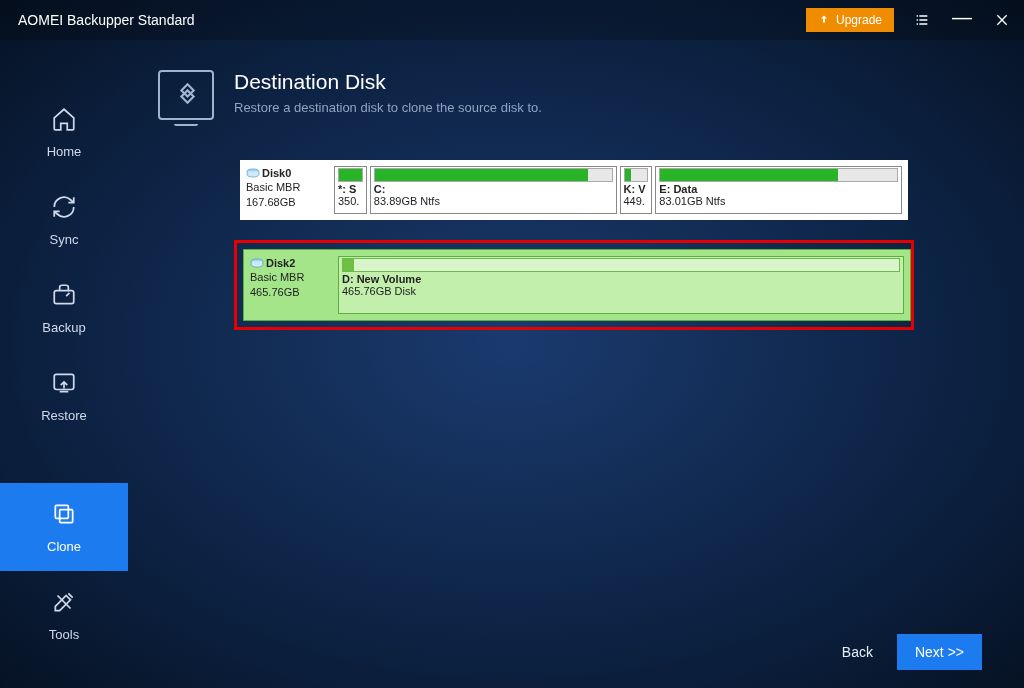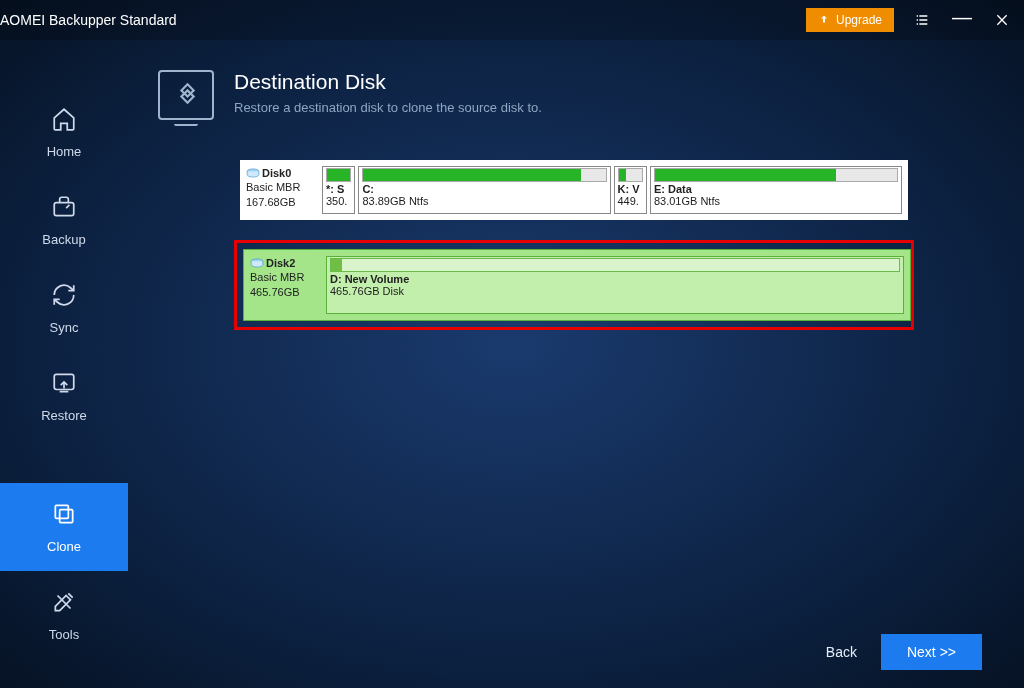--- a/index.html
+++ b/index.html
@@ -1,20 +1,20 @@
 <!DOCTYPE html>
 <html><head>
 <meta charset="utf-8">
 <style>
 * { box-sizing: border-box; margin: 0; padding: 0; font-family: "Segoe UI", Arial, sans-serif; }
 body { width: 1024px; height: 688px; background: #0a1628; overflow: hidden; position: relative; }
 
 .window { width: 100%; height: 100%; background: radial-gradient(ellipse at center, #1a3a6e 0%, #0b1f3d 70%, #061224 100%); display: flex; flex-direction: column; }
 
-.titlebar { height: 40px; display: flex; align-items: center; justify-content: space-between; padding: 0 10px 0 0; background: rgba(0,0,0,0.2); }
+.titlebar { height: 40px; display: flex; align-items: center; justify-content: space-between; padding: 0 10px 0 18px; background: rgba(0,0,0,0.2); }
 .titlebar .app-title { color: #fff; font-size: 14px; }
 .titlebar .right { display: flex; gap: 16px; }
 .upgrade-btn { background: #f08c00; color: #fff; font-size: 12px; padding: 5px 12px; display: flex; align-items: center; gap: 6px; border: none; cursor: pointer; }
 .upgrade-btn svg { width: 12px; height: 12px; }
 .reg-icon, .min-btn, .close-btn { color: #fff; width: 24px; height: 24px; display: flex; align-items: center; justify-content: center; cursor: pointer; }
 .reg-icon svg, .close-btn svg { width: 16px; height: 16px; }
 .min-btn { font-size: 20px; line-height: 0; padding-bottom: 6px; }
 
 .body-row { flex: 1; display: flex; }
 
@@ -26,41 +26,41 @@
 .main { flex: 1; display: flex; flex-direction: column; padding: 30px 42px 0 30px; position: relative; }
 .header { display: flex; gap: 20px; align-items: flex-start; }
 .screen-icon { width: 56px; height: 50px; border: 2px solid #9fb4cd; border-radius: 4px; display: flex; align-items: center; justify-content: center; position: relative; }
 .screen-icon::after { content: ""; position: absolute; bottom: -8px; width: 24px; height: 4px; border-bottom: 2px solid #9fb4cd; border-radius: 2px; }
 .screen-icon svg { width: 26px; height: 26px; stroke: #9fb4cd; fill: none; stroke-width: 2; }
 .heading h1 { color: #fff; font-size: 21px; font-weight: 400; margin-bottom: 6px; }
 .heading p { color: #8fa5c2; font-size: 13px; }
 
 .disks { margin-top: 40px; display: flex; flex-direction: column; gap: 20px; padding-left: 82px; }
 
-.disk-card { background: #fff; display: flex; padding: 6px; gap: 4px; width: 668px; height: 60px; }
+.disk-card { background: #fff; display: flex; padding: 6px; gap: 16px; width: 668px; height: 60px; }
 .disk-meta { width: 72px; display: flex; flex-direction: column; font-size: 11px; color: #222; line-height: 1.3; }
 .disk-meta .name { font-weight: 700; display: flex; align-items: center; gap: 2px; }
 .disk-meta .name svg { width: 14px; height: 10px; }
 
 .disk-parts { flex: 1; display: flex; gap: 3px; }
 .part { border: 1px solid #888; display: flex; flex-direction: column; padding: 1px 3px; font-size: 11px; color: #222; overflow: hidden; }
 .part .bar { height: 14px; background: #e8e8e8; border: 1px solid #aaa; position: relative; margin-bottom: 1px; }
 .part .bar .fill { height: 100%; background: #27b427; }
 .part .lbl { font-weight: 700; white-space: nowrap; }
 .part .sub { white-space: nowrap; }
 
 .disk-wrap-highlight { border: 3px solid #e60000; padding: 6px; width: 680px; margin-left: -6px; }
 .disk-card.selected { background: #a4e58a; border: 1px solid #5bb03a; height: 72px; }
 .disk-card.selected .part { border: 1px solid #5bb03a; background: #c3efac; }
 .disk-card.selected .part .bar { background: #d9f4ca; border: 1px solid #6bbb4a; }
 .disk-card.selected .part .bar .fill { background: #6fbf44; }
 
 .footer { position: absolute; bottom: 18px; right: 42px; display: flex; gap: 24px; align-items: center; }
 .back-btn { color: #e6edf7; font-size: 14px; background: transparent; border: none; cursor: pointer; }
-.next-btn { background: #1d7bf0; color: #fff; font-size: 14px; padding: 10px 26px; border: none; cursor: pointer; }
+.next-btn { background: #1d7bf0; color: #fff; font-size: 14px; padding: 10px 18px; border: none; cursor: pointer; }
 </style>
 </head>
 <body>
 
 <div class="window">
 
   <div class="titlebar">
     <div class="app-title">AOMEI Backupper Standard</div>
     <div class="right">
       <button class="upgrade-btn">
@@ -87,31 +87,31 @@
 
     <div class="sidebar">
       <div class="sidebar-item">
         <svg viewBox="0 0 24 24">
             <path d="M3 11l9-8 9 8v10a1 1 0 01-1 1h-5v-6h-6v6H4a1 1 0 01-1-1V11z"></path>
           </svg>
         <span>Home</span>
       </div>
       <div class="sidebar-item">
         <svg viewBox="0 0 24 24">
+            <path d="M3 12a9 9 0 0115-6.7L21 8M21 12a9 9 0 01-15 6.7L3 16"></path>
+            <path d="M21 3v5h-5M3 21v-5h5"></path>
+          </svg>
+        <span>Sync</span>
+      </div>
+      <div class="sidebar-item">
+        <svg viewBox="0 0 24 24">
             <rect x="3" y="8" width="18" height="12" rx="2"></rect>
             <path d="M8 8V5a2 2 0 012-2h4a2 2 0 012 2v3M14 13l3-3"></path>
           </svg>
         <span>Backup</span>
-      </div>
-      <div class="sidebar-item">
-        <svg viewBox="0 0 24 24">
-            <path d="M3 12a9 9 0 0115-6.7L21 8M21 12a9 9 0 01-15 6.7L3 16"></path>
-            <path d="M21 3v5h-5M3 21v-5h5"></path>
-          </svg>
-        <span>Sync</span>
       </div>
       <div class="sidebar-item">
         <svg viewBox="0 0 24 24">
             <rect x="3" y="4" width="18" height="14" rx="2"></rect>
             <path d="M8 20h8M9 14l3-3 3 3M12 11v6"></path>
           </svg>
         <span>Restore</span>
       </div>
       <div class="sidebar-item active">
         <svg viewBox="0 0 24 24">

